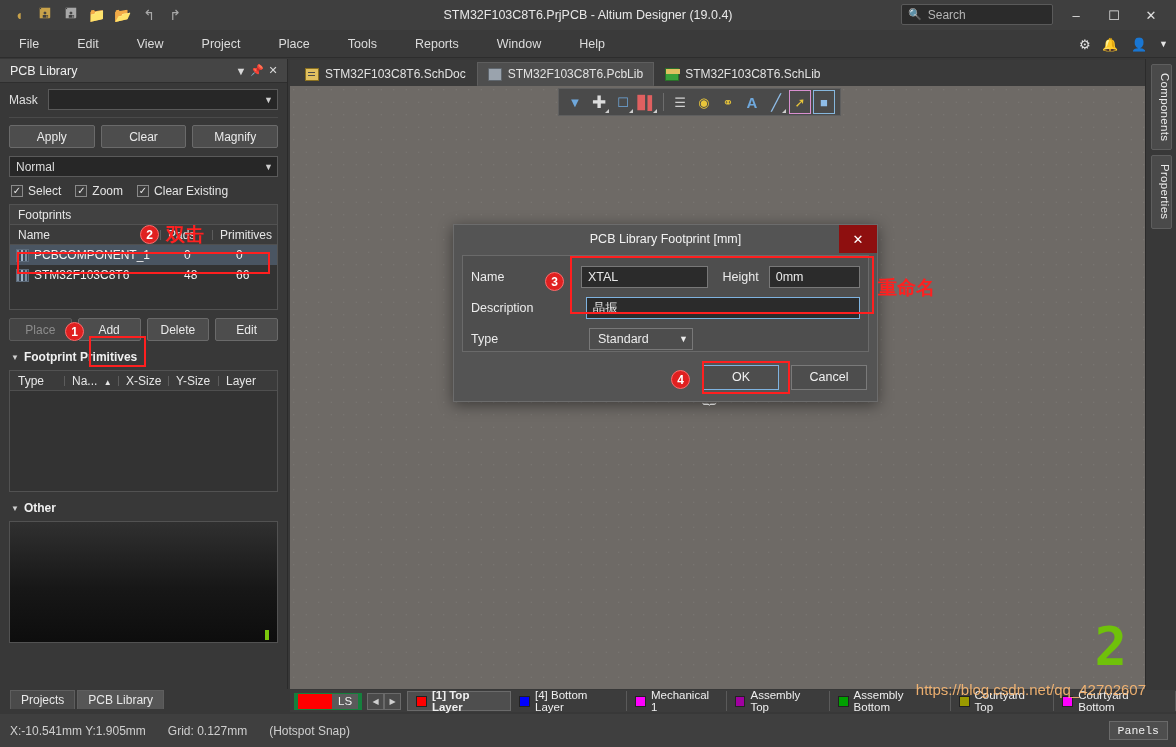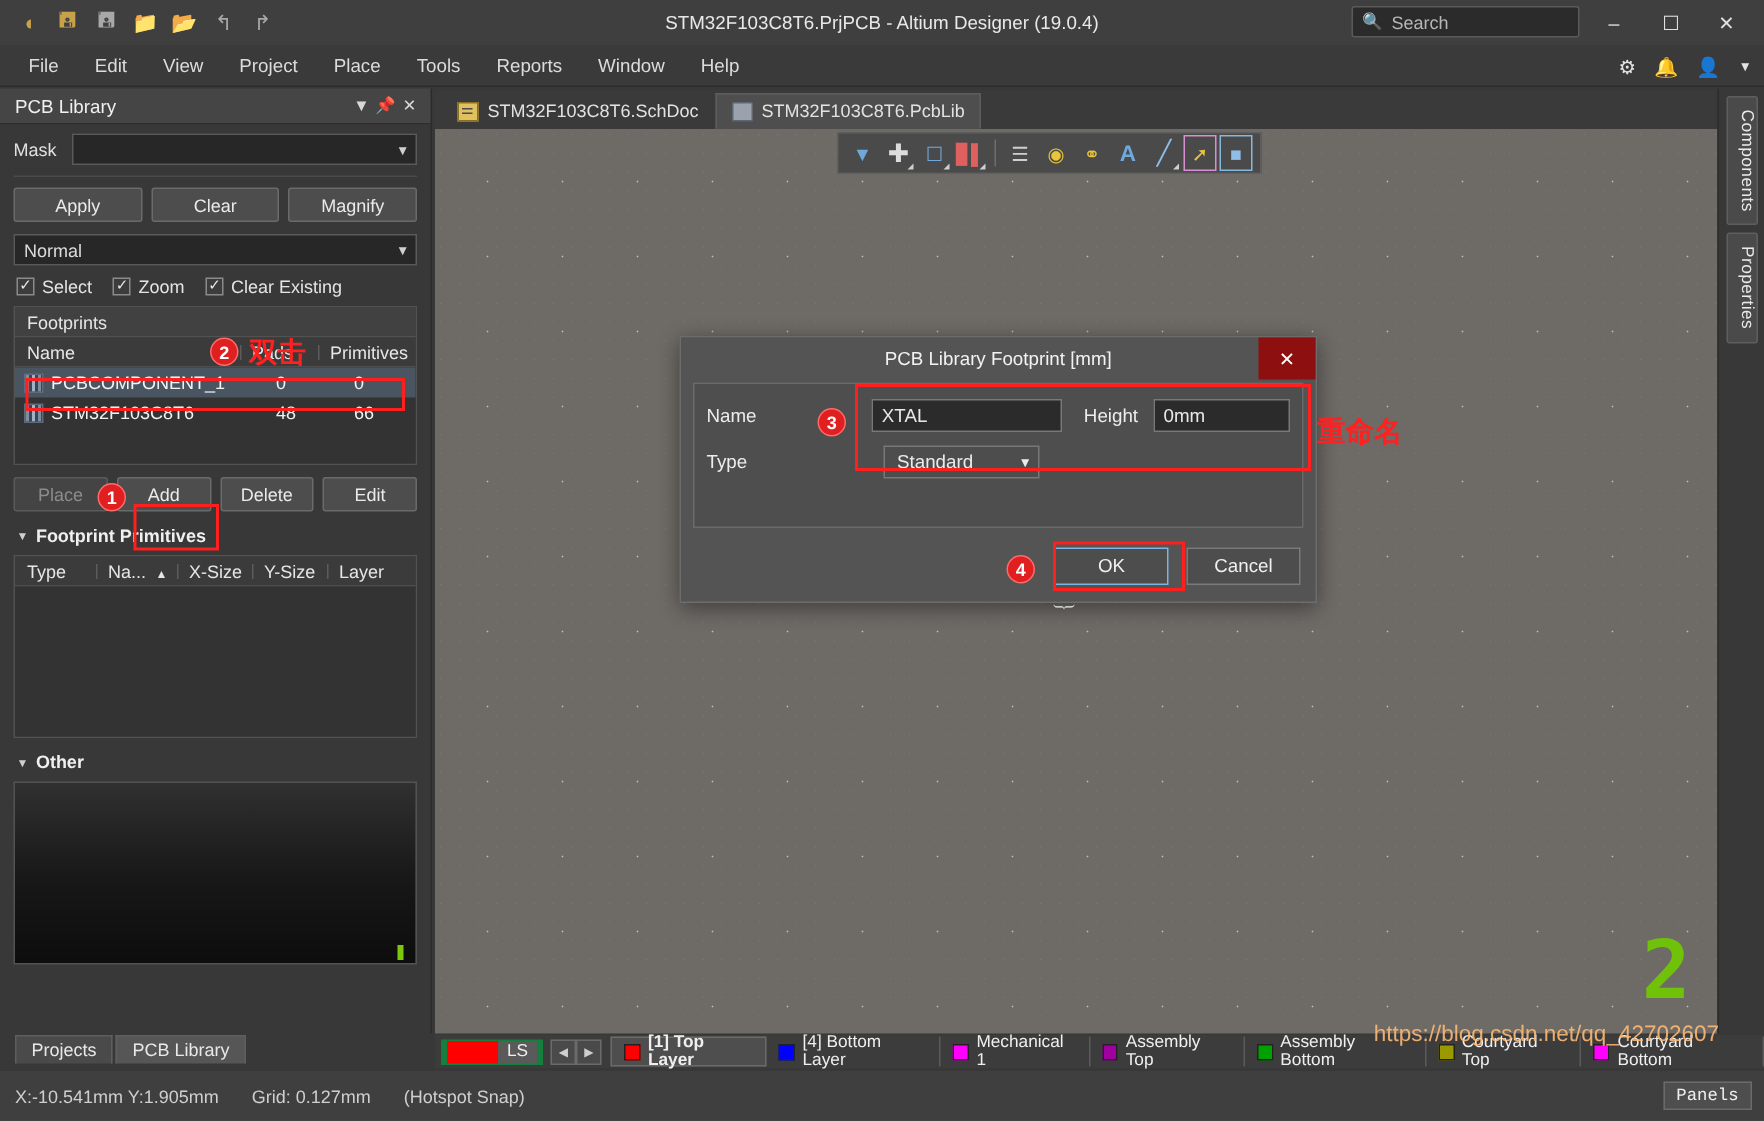--- a/index.html
+++ b/index.html
@@ -43,21 +43,21 @@
     color: #e0e0e0; font-size: 13px;
   }
   .wbtn.min { left: 1057px; }
   .wbtn.max { left: 1095px; }
   .wbtn.close { left: 1131px; width: 40px; }
 
   
   .menubar {
     position: absolute; left: 0; top: 30px; width: 1176px; height: 28px;
     background: #3a3a3a; border-bottom: 1px solid #2d2d2d;
-    display: flex; align-items: center; padding-left: 10px; gap: 6px;
+    display: flex; align-items: center; padding-left: 10px; gap: 20px;
   }
   .menuitem {
     padding: 3px 9px; font-size: 12.5px; color: #dcdcdc;
   }
   .menu-right {
     position: absolute; right: 8px; top: 0; height: 28px;
     display: flex; align-items: center; gap: 12px; color: #e4e4e4;
   }
   .menu-right span { font-size: 13px; }
 
@@ -499,20 +499,24 @@
 
   <div class="doctabs">
     <div class="dtab">
       <span class="tico sch"></span>
       <span>STM32F103C8T6.SchDoc</span>
     </div>
     <div class="dtab active">
       <span class="tico pcb"></span>
       <span>STM32F103C8T6.PcbLib</span>
     </div>
+    <div class="dtab">
+      <span class="tico lib"></span>
+      <span>STM32F103C8T6.SchLib</span>
+    </div>
   </div>
 
   <div class="canvas">
     <div class="draw-tb">
       <div class="dtool" style="color:#6fa8dc">▼</div>
       <div class="dtool corner" style="color:#dcdcdc;font-size:17px">✚</div>
       <div class="dtool corner" style="color:#6fa8dc">☐</div>
       <div class="dtool corner" style="color:#e06060">▊▌</div>
       <div class="dsep"></div>
       <div class="dtool" style="color:#cfcfcf">☰</div>
@@ -587,20 +591,26 @@
       <div class="dfield">
         <span class="dlabel">Name</span>
         <div class="dinput" style="width:135px">
           <span>XTAL</span>
         </div>
         <span class="dlabel" style="width:auto;margin-left:15px;margin-right:10px">Height</span>
         <div class="dinput" style="width:97px">
           <span>0mm</span>
         </div>
       </div>
+      <div class="dfield">
+        <span class="dlabel">Description</span>
+        <div class="dinput focus" style="width:282px">
+          <span>晶振</span>
+        </div>
+      </div>
       <div class="dfield" style="margin-bottom:0">
         <span class="dlabel">Type</span>
         <div class="dcombo">
           <span>Standard</span>
           <span class="arrow">▼</span>
         </div>
       </div>
     </div>
     <div class="dlg-footer">
       <div class="dbtn def">OK</div>

